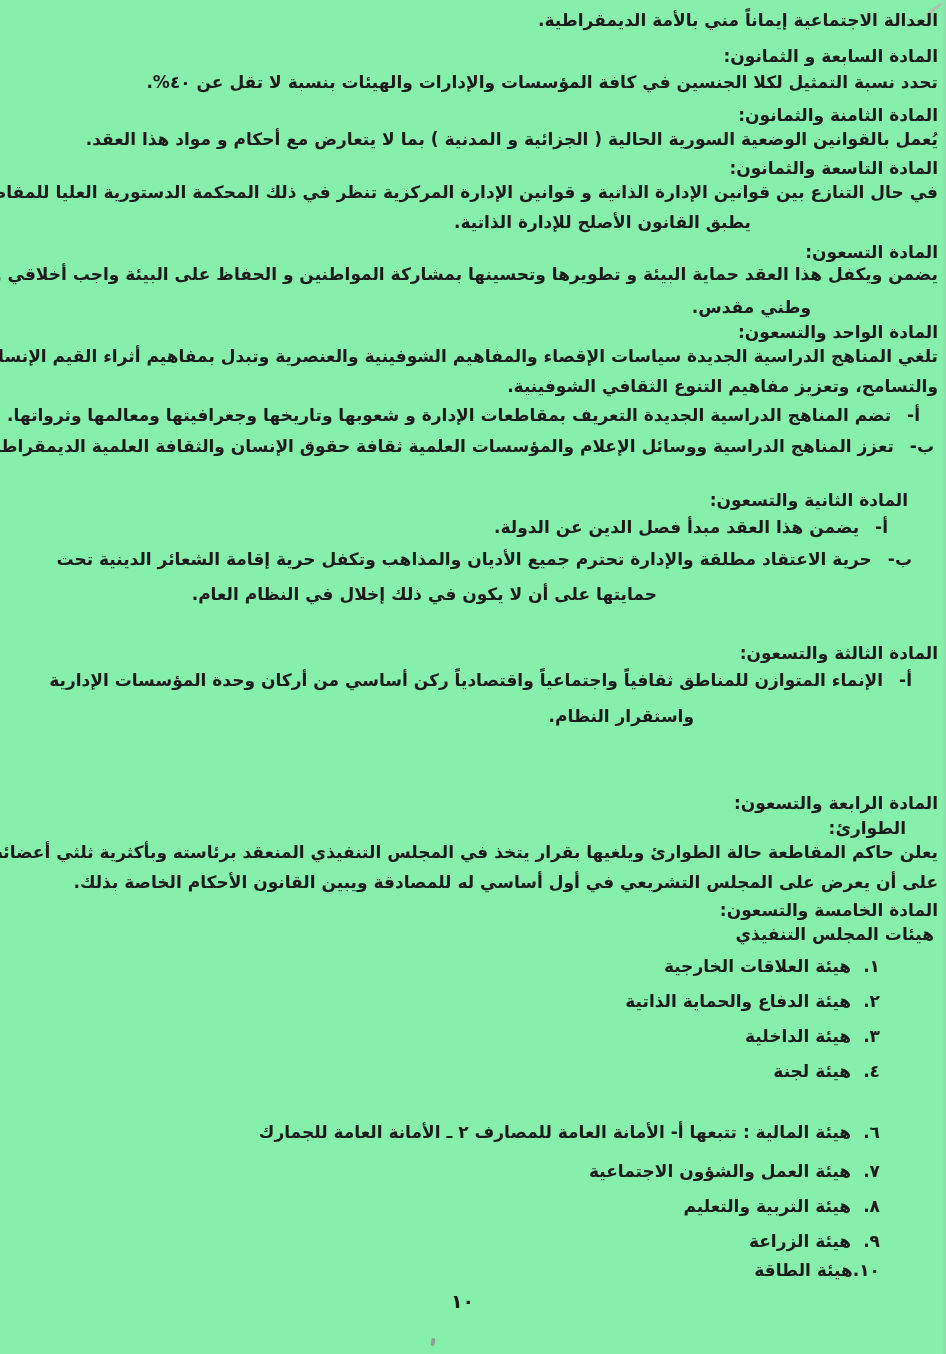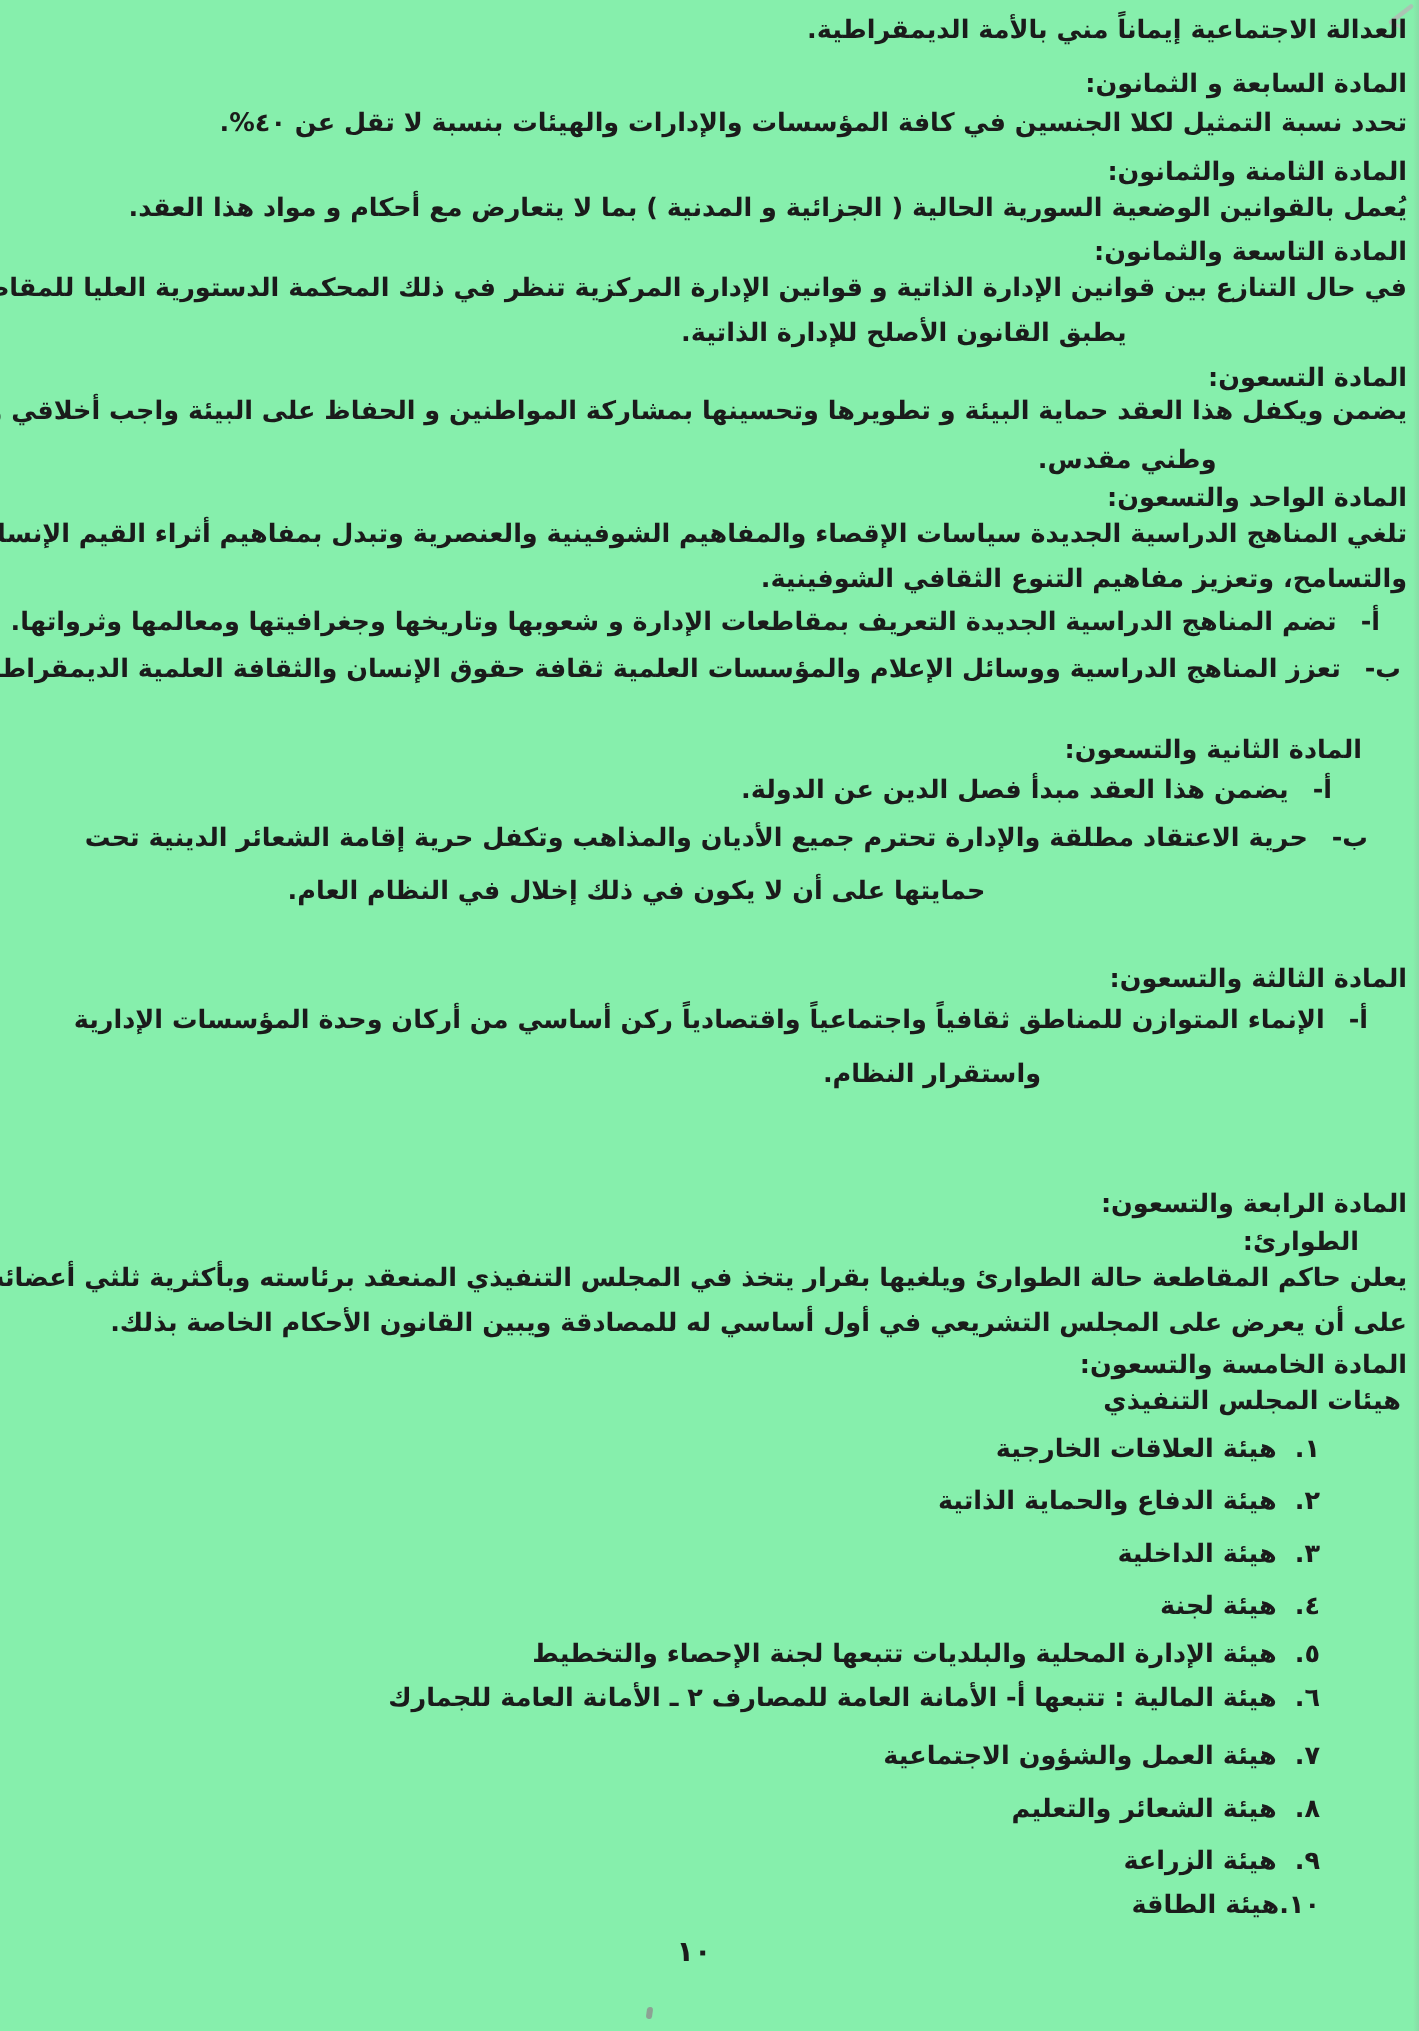--- a/index.html
+++ b/index.html
@@ -105,31 +105,28 @@
   </div>
   <div class="ln" style="top:991px;right:66px">
     <span class="num">٢.</span><span>هيئة الدفاع والحماية الذاتية</span>
   </div>
   <div class="ln" style="top:1026px;right:66px">
     <span class="num">٣.</span><span>هيئة الداخلية</span>
   </div>
   <div class="ln" style="top:1061px;right:66px">
     <span class="num">٤.</span><span>هيئة لجنة</span>
   </div>
-  <div class="ln" style="top:1093px;right:66px">
-    <span class="num">٥.</span><span>هيئة الإدارة المحلية والبلديات  تتبعها لجنة الإحصاء والتخطيط</span>
-  </div>
   <div class="ln" style="top:1122px;right:66px">
     <span class="num">٦.</span><span>هيئة المالية : تتبعها أ- الأمانة العامة للمصارف ٢ ـ الأمانة العامة للجمارك</span>
   </div>
   <div class="ln" style="top:1161px;right:66px">
     <span class="num">٧.</span><span>هيئة العمل والشؤون الاجتماعية</span>
   </div>
   <div class="ln" style="top:1196px;right:66px">
-    <span class="num">٨.</span><span>هيئة الشعائر والتعليم</span>
+    <span class="num">٨.</span><span>هيئة التربية والتعليم</span>
   </div>
   <div class="ln" style="top:1231px;right:66px">
     <span class="num">٩.</span><span>هيئة الزراعة</span>
   </div>
   <div class="ln" style="top:1260px;right:66px">
     <span class="num-tab">١٠.</span><span>هيئة الطاقة</span>
   </div>
 
   <div class="pgnum" style="top:1290px;left:451px">١٠</div>
 

